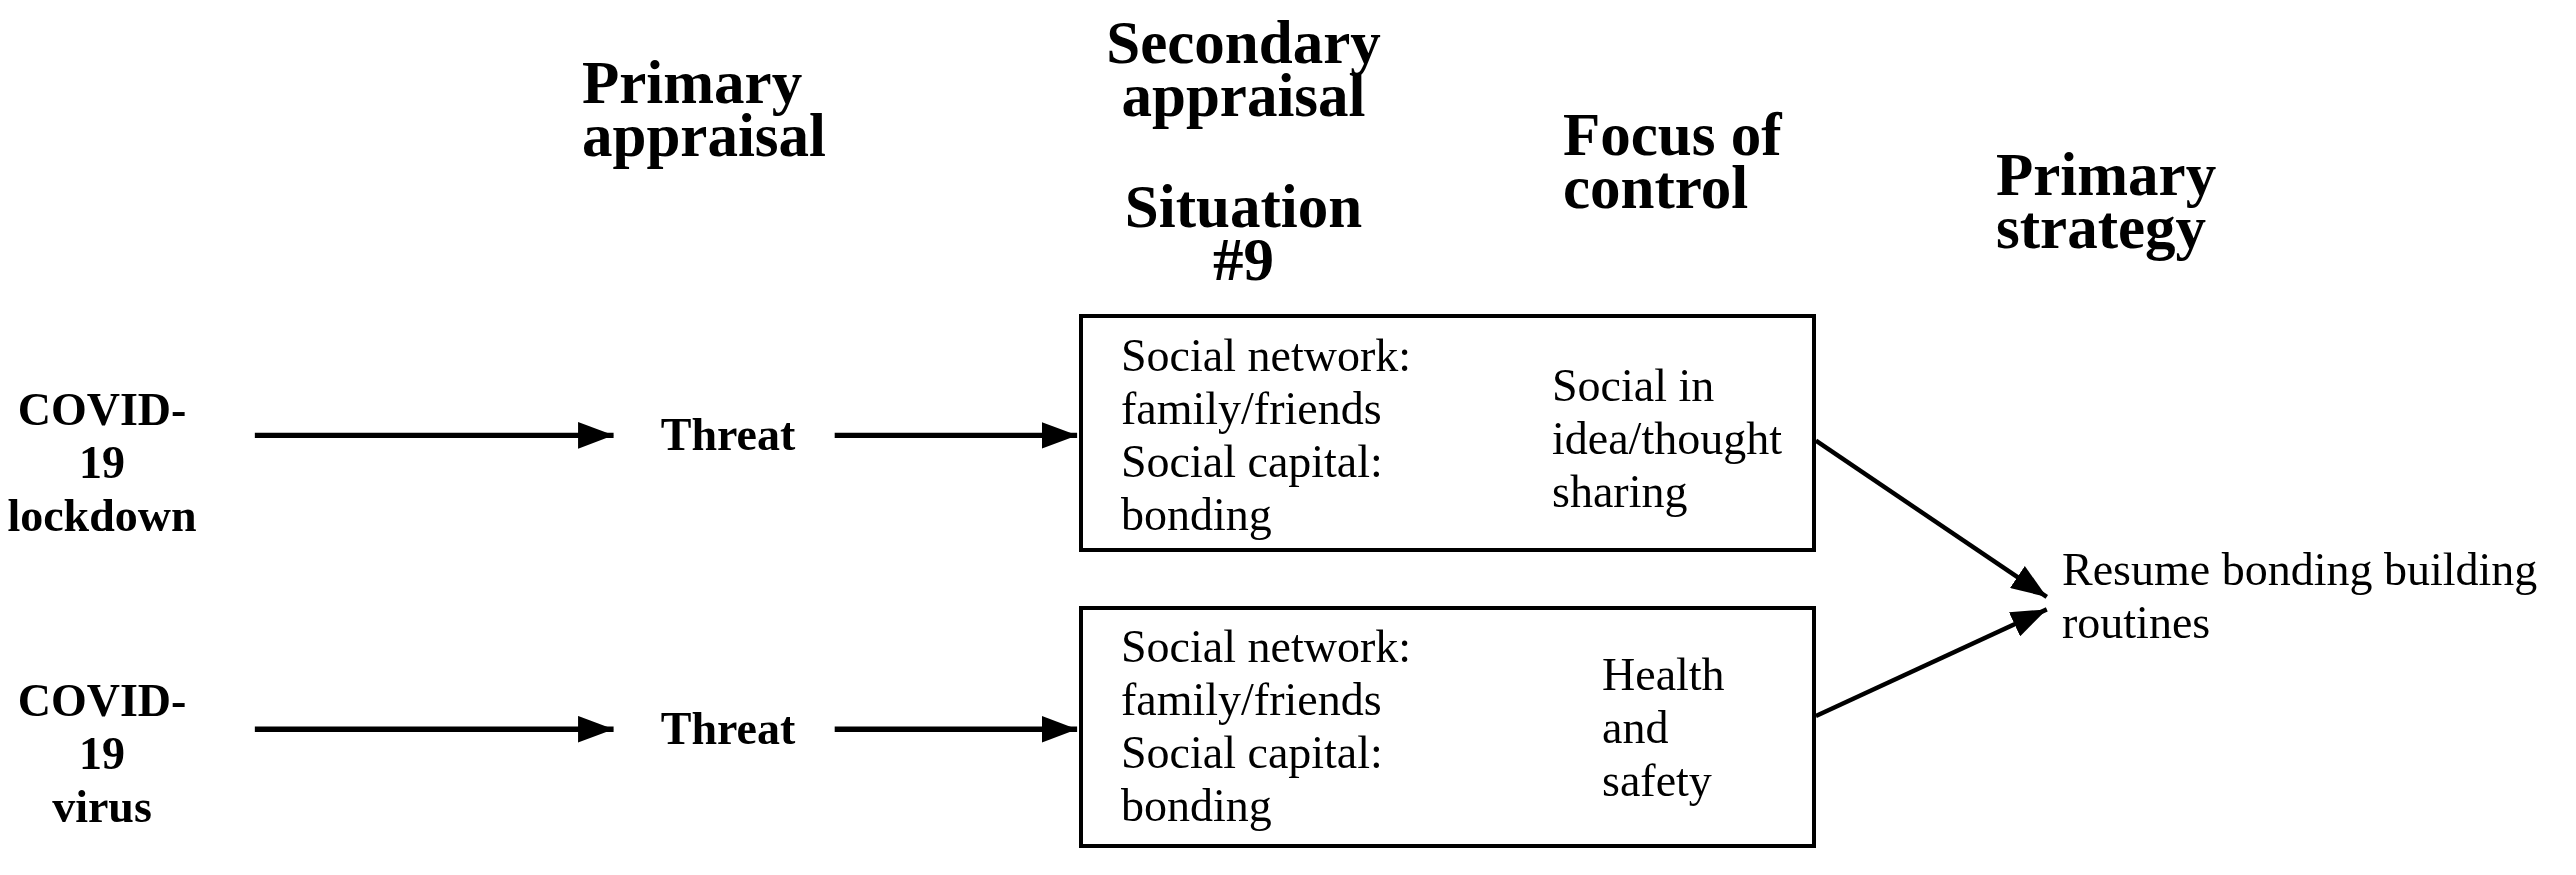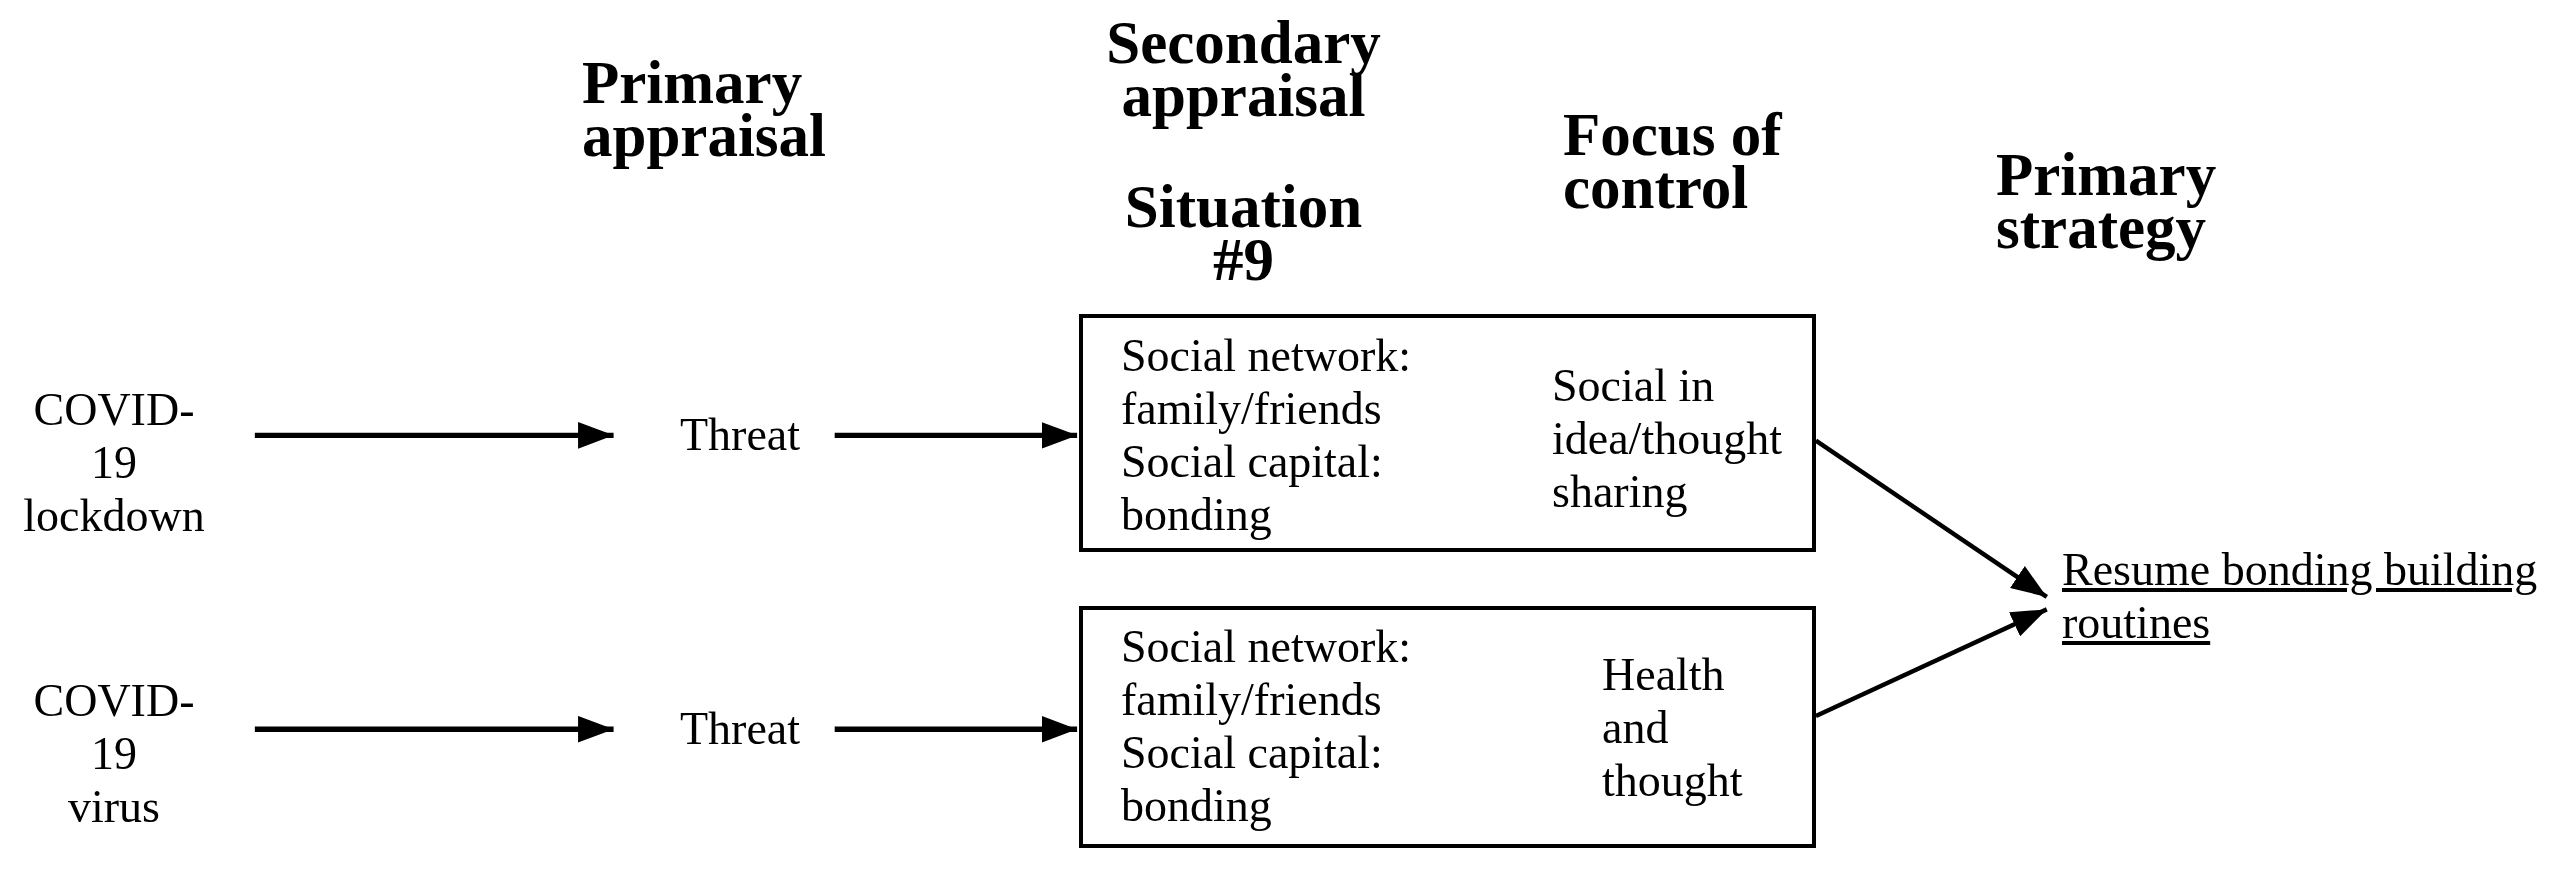--- a/index.html
+++ b/index.html
@@ -27,21 +27,21 @@
     position: absolute;
     font-size: 46px;
     line-height: 53px;
     white-space: pre-line;
     color: #000000;
   }
   .hdr {
     font-weight: bold;
     font-size: 61px;
   }
-  .bold { font-weight: normal; padding-left: 12px; }
+  .bold { font-weight: bold; }
 
   
   .hdr-primary   { left: 582px;  top: 56px;  width: 284px; text-align: left; }
   .hdr-secondary { left: 1097px; top: 16px;  width: 293px; text-align: center; }
   .hdr-situation { left: 1097px; top: 180px; width: 293px; text-align: center; }
   .hdr-focus     { left: 1563px; top: 108px; width: 293px; }
   .hdr-coping    { left: 1996px; top: 148px; width: 293px; }
 
   
   .stressor-1 { left: 0px; top: 383px; width: 204px; text-align: center; }
@@ -60,21 +60,21 @@
   }
   .sbox-1 { left: 1079px; top: 314px; width: 737px; height: 238px; }
   .sbox-2 { left: 1079px; top: 606px; width: 737px; height: 242px; }
 
   .sit-1 { left: 1121px; top: 329px; width: 417px; }
   .foc-1 { left: 1552px; top: 359px; width: 258px; }
   .sit-2 { left: 1121px; top: 620px; width: 417px; }
   .foc-2 { left: 1602px; top: 648px; width: 204px; }
 
   
-  .outcome { left: 2062px; top: 543px; width: 506px; text-decoration: underline; }
+  .outcome { left: 2062px; top: 543px; width: 506px; }
 </style>
 </head>
 <body>
 
 <div class="canvas">
 
   <svg class="arrow-layer" width="2576" height="876" viewBox="0 0 2901 986" xmlns="http://www.w3.org/2000/svg">
     <defs>
       <marker id="ah" markerUnits="userSpaceOnUse" markerWidth="40" markerHeight="30" refX="40" refY="15" orient="auto">
         <path d="M0,0 L40,15 L0,30 Z" fill="#000000"></path>
@@ -115,19 +115,19 @@
 idea/thought
 sharing</div>
 
   <div class="sbox sbox-2"></div>
   <div class="txt sit-2">Social network:
 family/friends
 Social capital:
 bonding</div>
   <div class="txt foc-2">Health
 and
-thought</div>
+safety</div>
 
   <div class="txt outcome">Resume bonding building
 routines</div>
 
 </div>
 
 
 </body></html>

